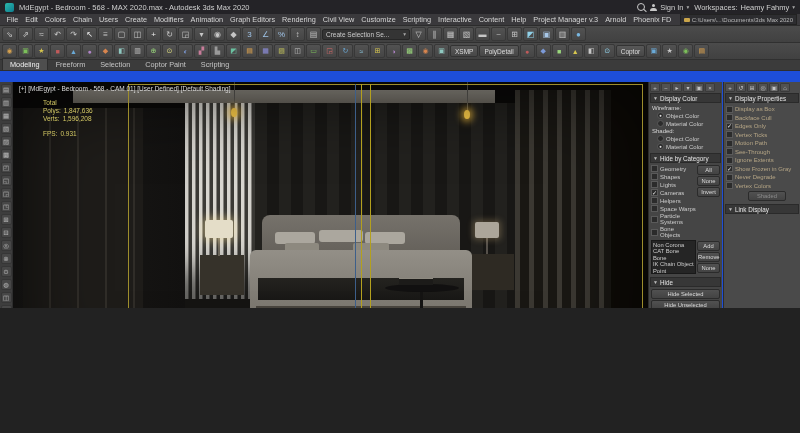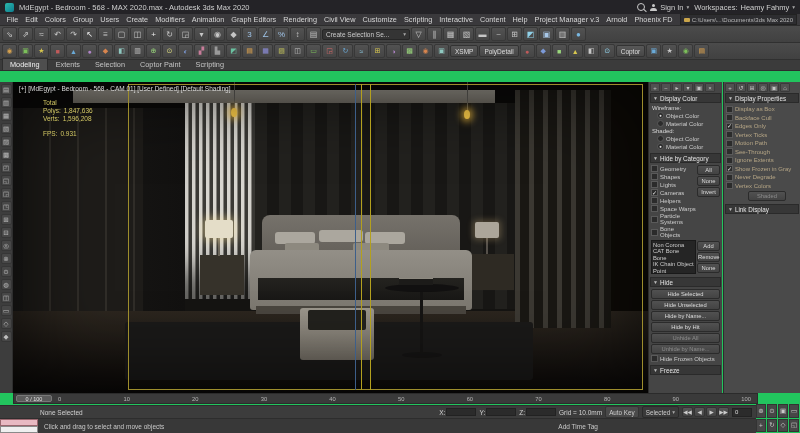--- a/index.html
+++ b/index.html
@@ -1,16 +1,16 @@
 <!DOCTYPE html>
 <html><head>
 <meta charset="utf-8">
 <style>
   html,body{margin:0;padding:0;background:#222;}
-  #app{position:relative;width:800px;height:433px;background:#22c55e;font-family:"Liberation Sans",sans-serif;color:#d2d2d2;overflow:hidden;font-size:7px;}
+  #app{position:relative;width:800px;height:308px;background:#1d4ed8;font-family:"Liberation Sans",sans-serif;color:#d2d2d2;overflow:hidden;font-size:7px;}
   
   .titlebar{position:absolute;left:0;top:0;width:800px;height:14px;background:#242327;display:flex;align-items:center;gap:5px;padding:0 5px;box-sizing:border-box;font-size:7.5px;color:#cfcfcf;}
   .appicon{width:9px;height:9px;border-radius:2px;background:linear-gradient(135deg,#2cb9ac,#0d7d90);flex:0 0 auto;}
   .wtitle{white-space:nowrap;overflow:hidden;}
   .tspacer{flex:1;}
   .mag{width:6px;height:6px;border:1px solid #c8c8c8;border-radius:50%;position:relative;}
   .mag::after{content:'';position:absolute;width:4px;height:1px;background:#c8c8c8;transform:rotate(45deg);right:-3px;bottom:-1px;}
   .user-ic{position:relative;width:7px;height:7px;}
   .user-ic::before{content:'';position:absolute;top:0;left:2px;width:3px;height:3px;border-radius:50%;background:#c8c8c8;}
   .user-ic::after{content:'';position:absolute;bottom:0;left:0;width:7px;height:3px;border-radius:3px 3px 0 0;background:#c8c8c8;}
@@ -150,21 +150,21 @@
       <span class="caret">▾</span>
     </span>
   </div>
 
   <div class="menubar">
     <div class="menus">
 
     <span class="menu-item">File</span>
         <span class="menu-item">Edit</span>
         <span class="menu-item">Colors</span>
-        <span class="menu-item">Group</span>
+        <span class="menu-item">Chain</span>
         <span class="menu-item">Users</span>
         <span class="menu-item">Create</span>
         <span class="menu-item">Modifiers</span>
         <span class="menu-item">Animation</span>
         <span class="menu-item">Graph Editors</span>
         <span class="menu-item">Rendering</span>
         <span class="menu-item">Civil View</span>
         <span class="menu-item">Customize</span>
         <span class="menu-item">Scripting</span>
         <span class="menu-item">Interactive</span>
@@ -272,21 +272,21 @@
 
     <span class="ticon" style="color:#6aaad8">▣</span>
         <span class="ticon" style="color:#c8c8c8">★</span>
         <span class="ticon" style="color:#7cc05a">◉</span>
         <span class="ticon" style="color:#d8a04e">▤</span>
       </div>
   </div>
 
   <div class="ribbontabs">
     <span class="rtab active">Modeling</span>
-    <span class="rtab">Extents</span>
+    <span class="rtab">Freeform</span>
     <span class="rtab">Selection</span>
     <span class="rtab">Coptor Paint</span>
     <span class="rtab">Scripting</span>
   </div>
 
   <div class="side-toolbar">
 
   <span class="sicon">▤</span>
       <span class="sicon">▥</span>
       <span class="sicon">▦</span>

